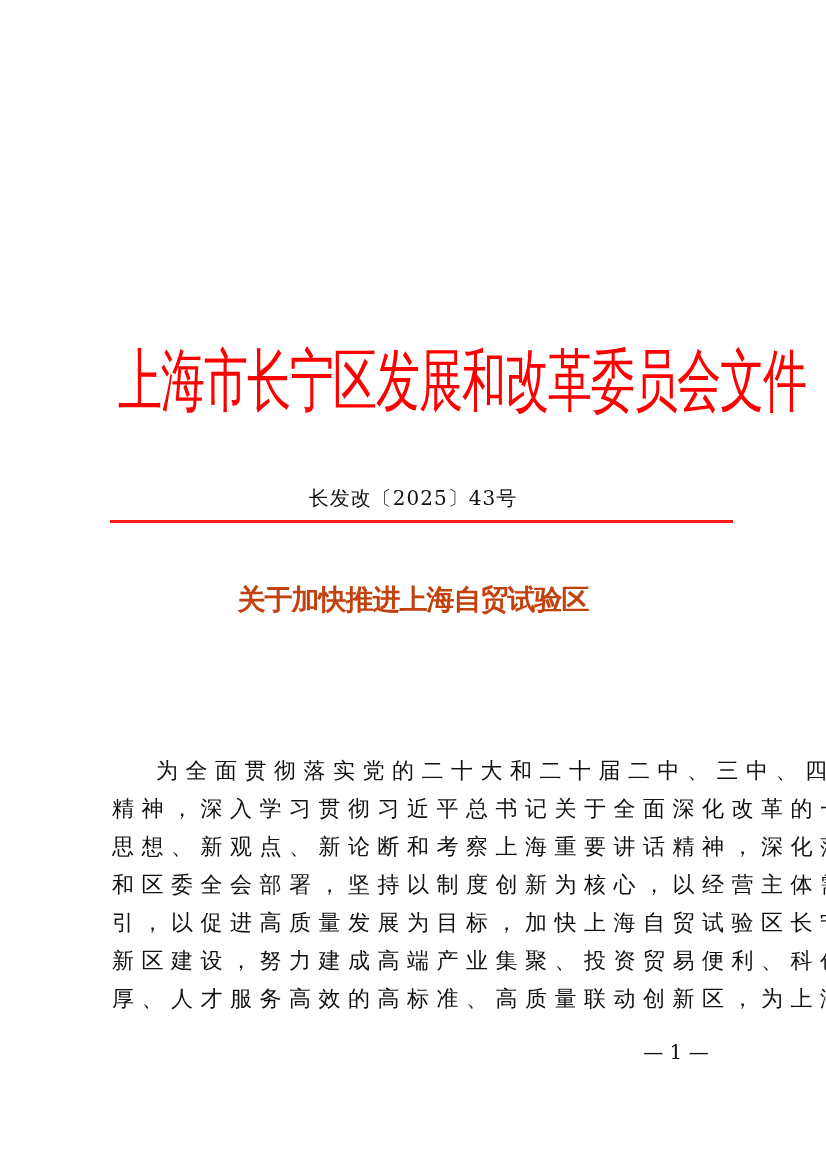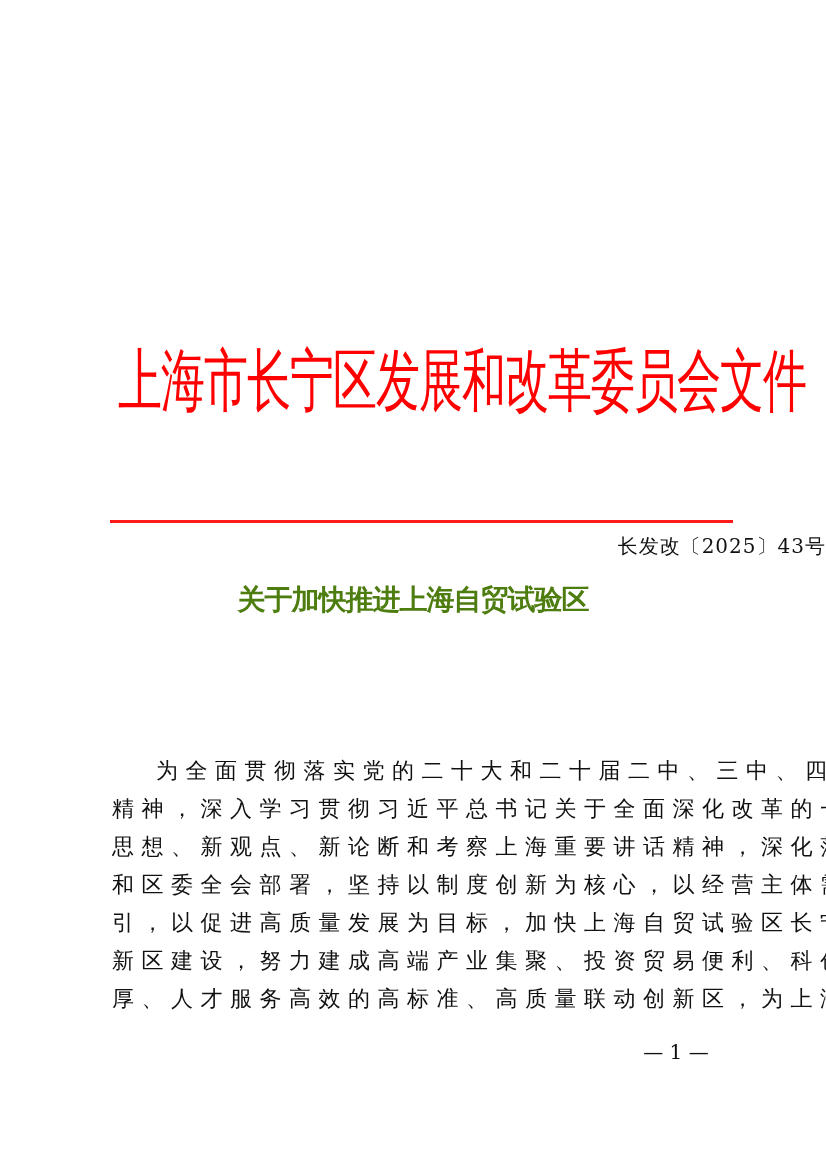--- a/index.html
+++ b/index.html
@@ -36,47 +36,46 @@
       letter-spacing: -1px;
       transform: scaleY(1.55);
       transform-origin: left center;
       text-align: left;
     }
     .doc-number {
       position: absolute;
       left: 0;
       width: 826px;
       top: 484px;
-      text-align: right;
+      text-align: center;
       font-size: 20px;
       letter-spacing: 1px;
       line-height: 28px;
       color: #111111;
-      margin-top: 48px;
     }
     .red-rule {
       position: absolute;
       left: 110px;
       top: 520px;
       width: 623px;
       height: 3px;
       background: #ff1a1a;
     }
     .doc-title {
       position: absolute;
       left: 0;
       width: 826px;
       top: 578px;
       text-align: center;
       font-family: "DejaVu Serif", "Liberation Serif", serif;
       font-weight: bold;
       font-size: 28px;
       line-height: 44px;
       letter-spacing: -1px;
-      color: #4d7c0f;
+      color: #c2410c;
     }
     .doc-title .line { display: block; }
     .body-text {
       position: absolute;
       left: 112px;
       top: 752px;
       width: 608px;
       font-size: 22px;
       line-height: 38px;
       color: #111111;

